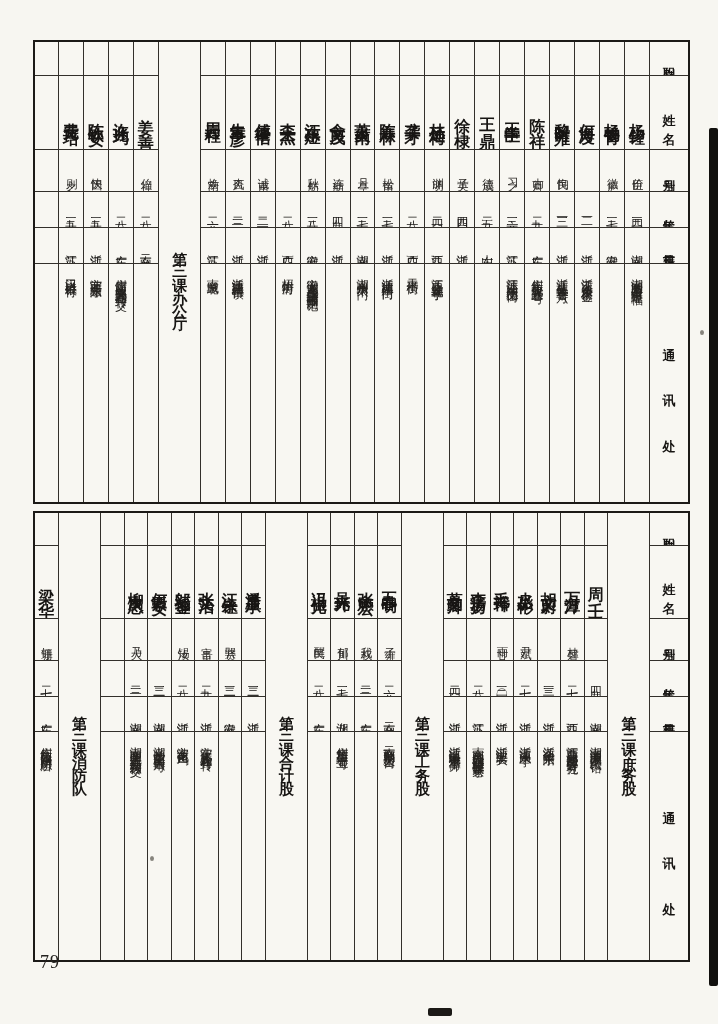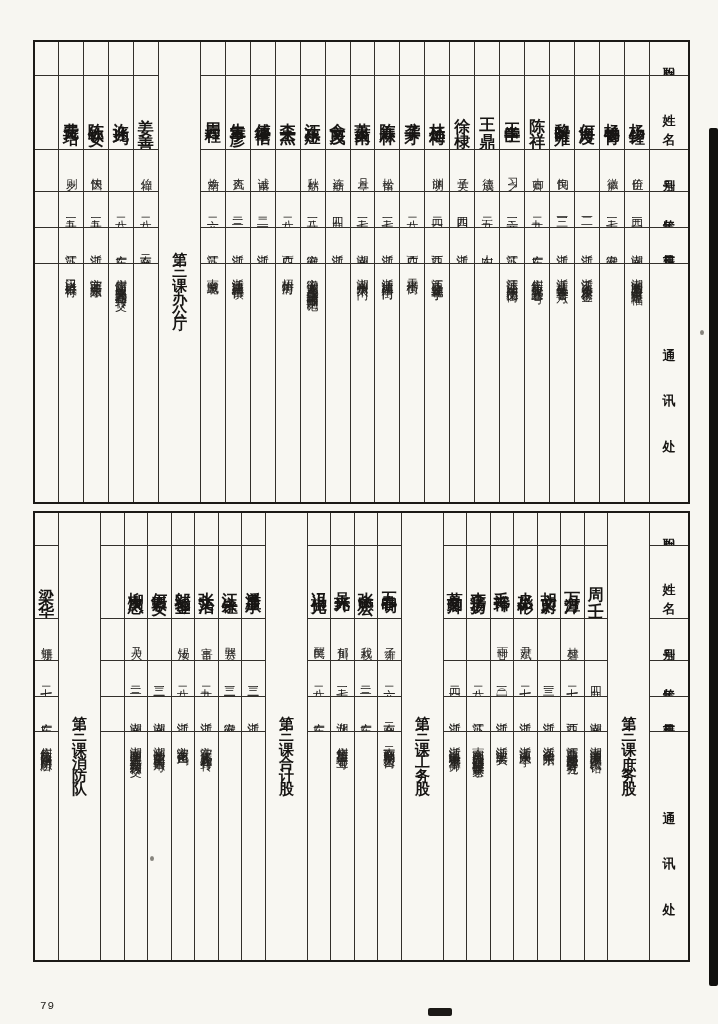--- a/index.html
+++ b/index.html
@@ -26,22 +26,22 @@
   .cell.address span{font-size:12px;letter-spacing:1.5px;color:#24221f}
   .sectxt{writing-mode:vertical-rl;text-orientation:upright;line-height:1;font-size:15px;
           font-weight:700;letter-spacing:13px;margin-bottom:-13px}
   .hcell span{writing-mode:vertical-rl;text-orientation:upright;line-height:1;font-weight:700;font-size:13px}
   .h-zhibie span,.h-biehao span,.h-nianling span,.h-jiguan span{font-size:12px;letter-spacing:1px;margin-bottom:-1px}
   .h-xingming span{letter-spacing:18px;margin-bottom:-18px}
   .h-tongxunchu span{letter-spacing:46px;margin-bottom:-46px}
   .edge-right{position:absolute;right:0;top:128px;width:9px;height:858px;background:#11100e;border-radius:2px}
   .edge-bottom{position:absolute;left:428px;top:1008px;width:24px;height:8px;background:#1b1916;border-radius:2px}
   .speck{position:absolute;width:4px;height:5px;background:#55524c;border-radius:50%;opacity:.7}
-  .pageno{position:absolute;left:40px;top:1000px;font-family:Liberation Mono, monospace;
-          font-size:11px;letter-spacing:1px;color:#24221f}
+  .pageno{position:absolute;left:40px;top:952px;font-family:Liberation Serif, serif;
+          font-size:18px;letter-spacing:1px;color:#24221f}
 </style>
 </head>
 <body>
 
 <div class="paper">
   <div class="ctable" id="table-top">
       <div class="col empty">
         <div class="cell role" style="height: 34px;"></div>
         <div class="cell name" style="height: 74px;"></div>
         <div class="cell alias" style="height: 42px;"></div>

